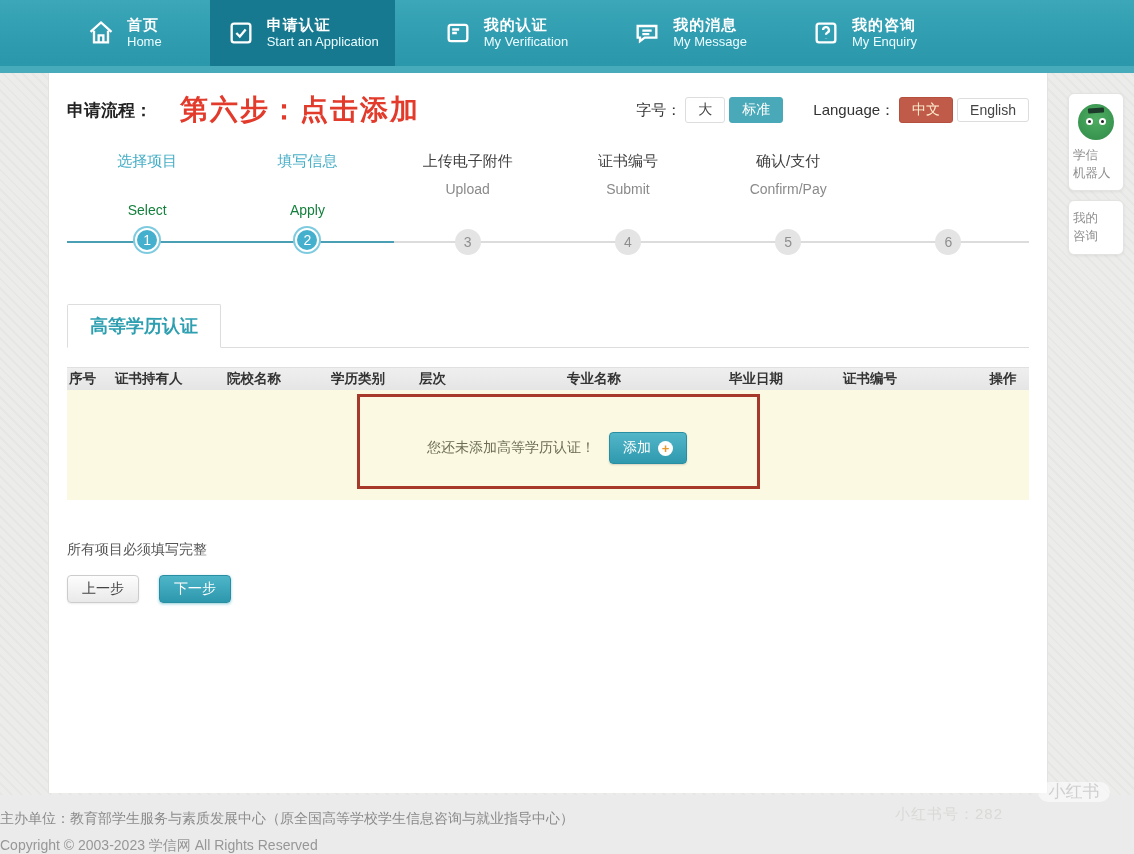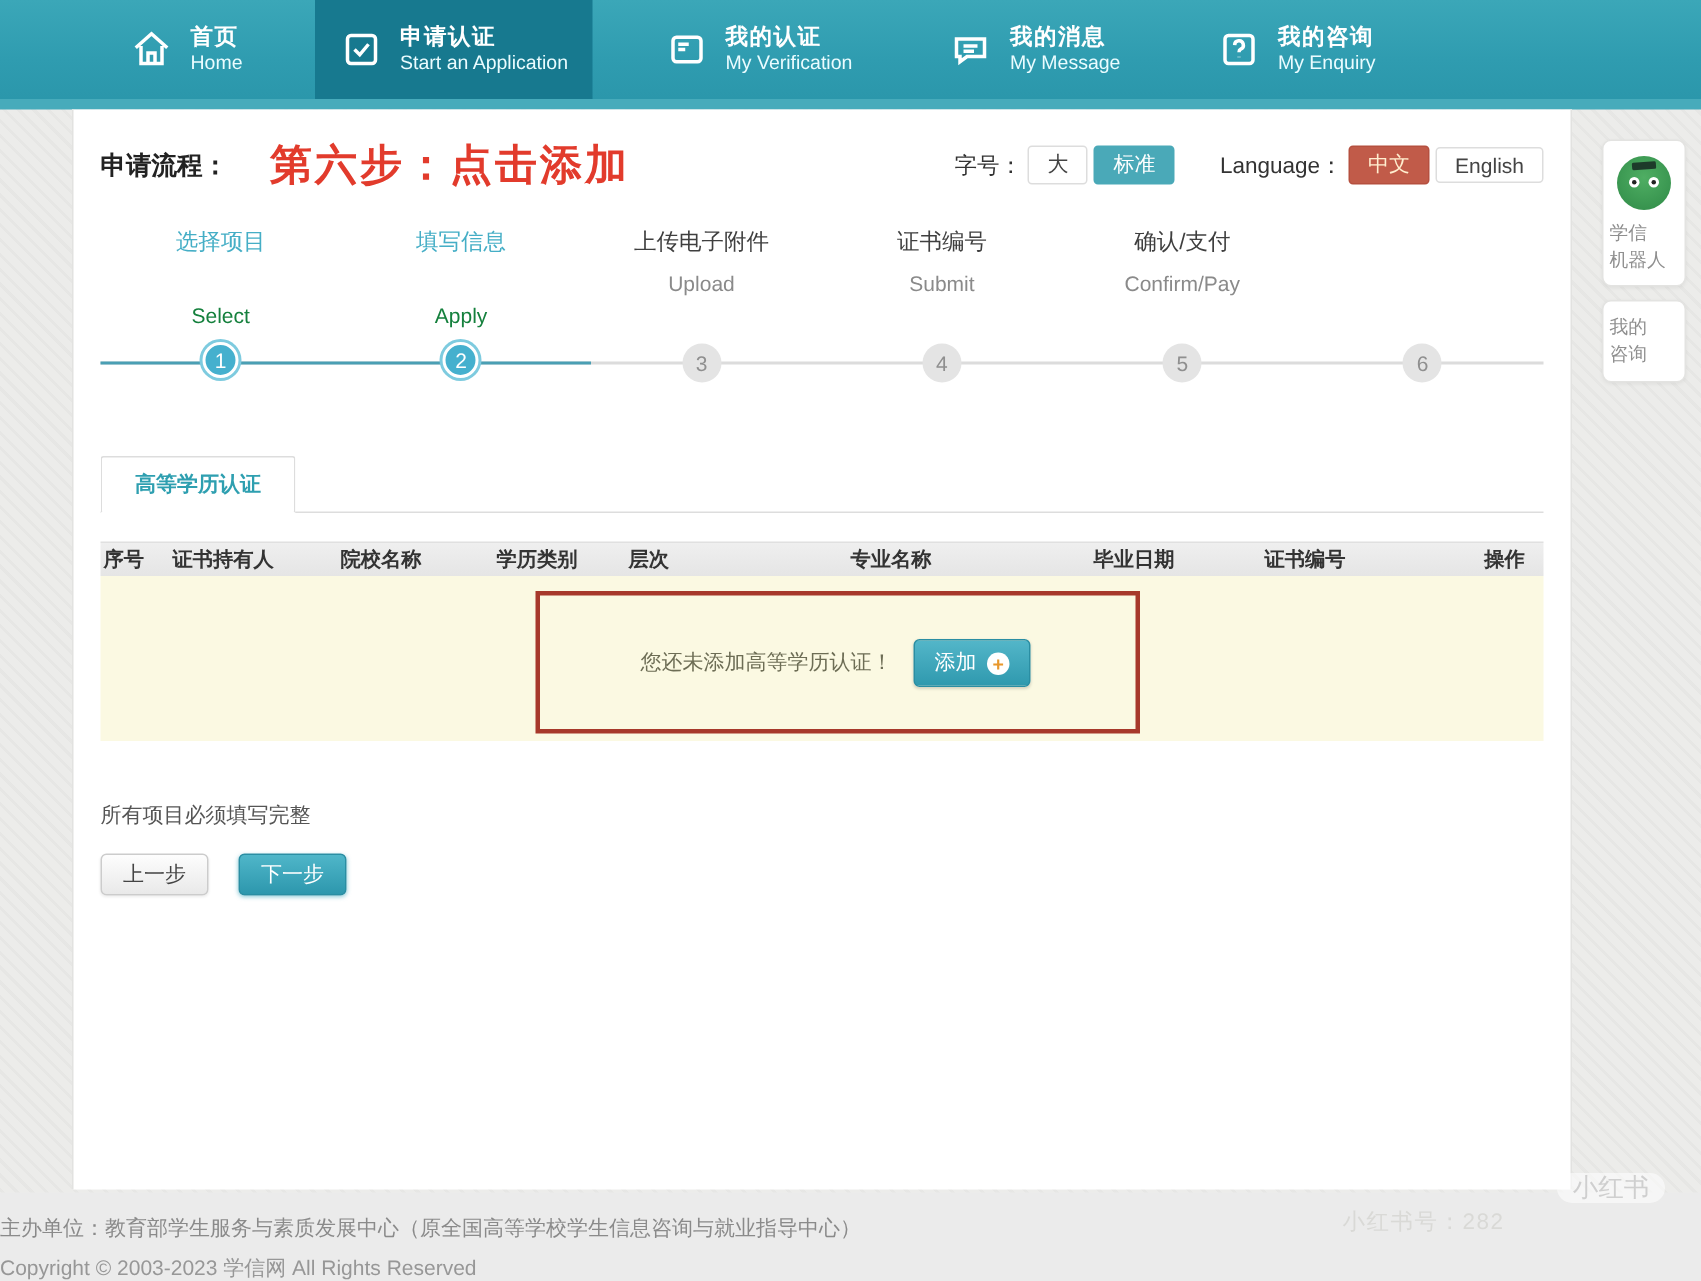--- a/index.html
+++ b/index.html
@@ -68,21 +68,21 @@
   }
   .dot.on {
     width:24px; height:24px; background:#45b0ce; color:#fff;
     border:2px solid #fff; box-shadow:0 0 0 2px #7ecbdf; margin-top:2px;
   }
 
   
   .tabs { margin-top:34px; border-bottom:1px solid #ddd; padding-left:0; }
   .tab {
     display:inline-block; background:#fff; border:1px solid #ddd; border-bottom:1px solid #fff;
-    margin-bottom:-1px; padding:9px 22px; font-size:14px; font-weight:bold; color:#2e9fb0;
+    margin-bottom:-1px; padding:9px 22px; font-size:18px; font-weight:bold; color:#2e9fb0;
     border-radius:2px 2px 0 0; cursor:pointer;
   }
 
   
   .grid-table { margin-top:19px; }
   .grid-head {
     display:grid; grid-template-columns:46px 112px 104px 88px 148px 162px 114px 134px 1fr;
     background:linear-gradient(180deg,#efefef,#e5e5e5);
     border-top:1px solid #e0e0e0; height:23px; align-items:center;
   }

